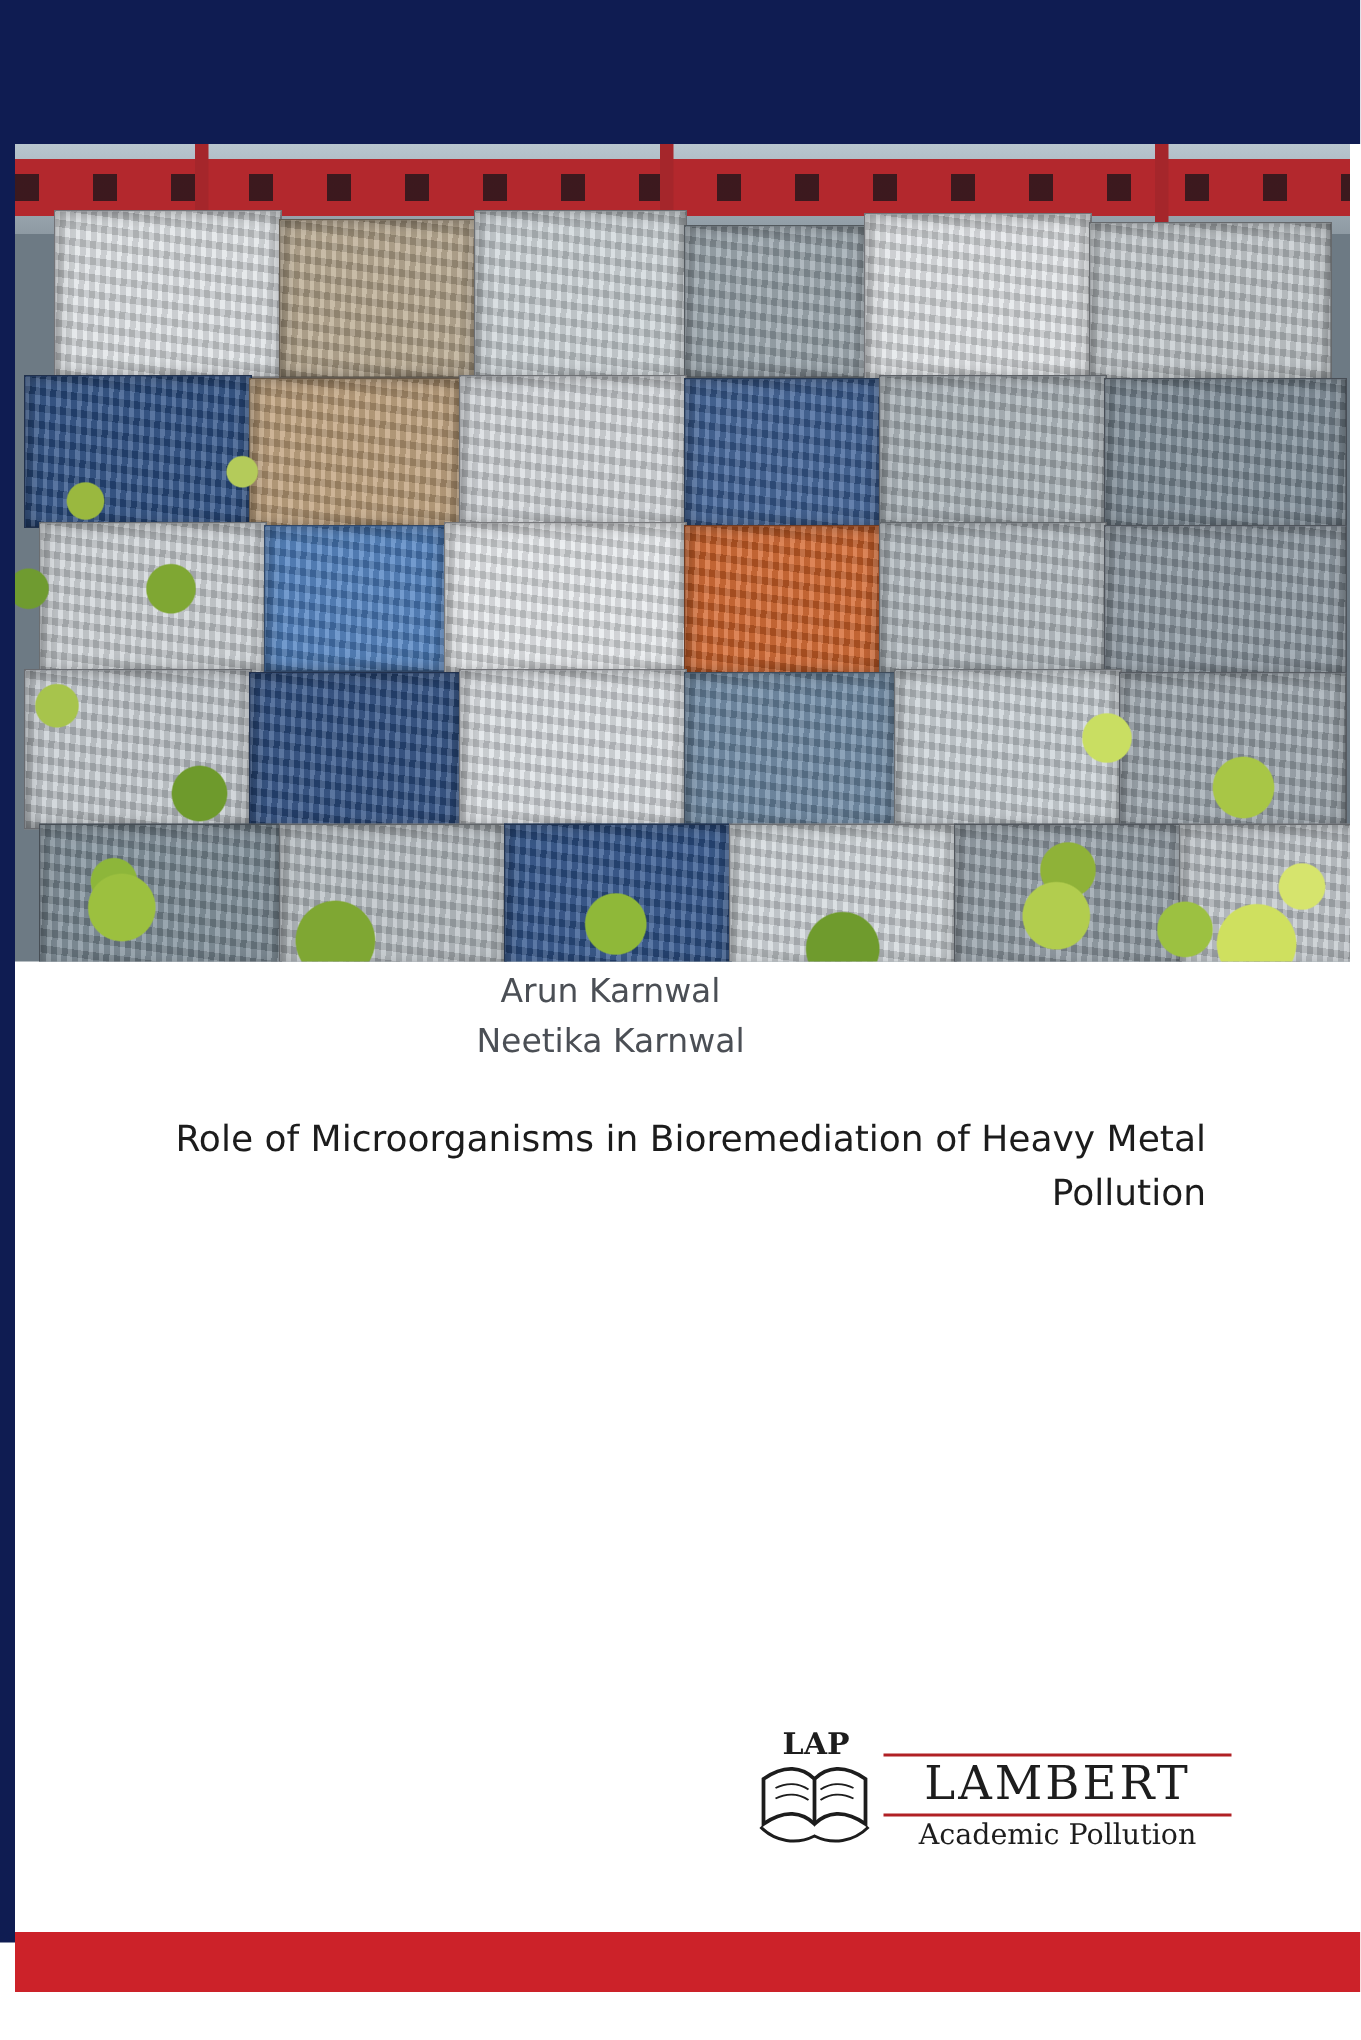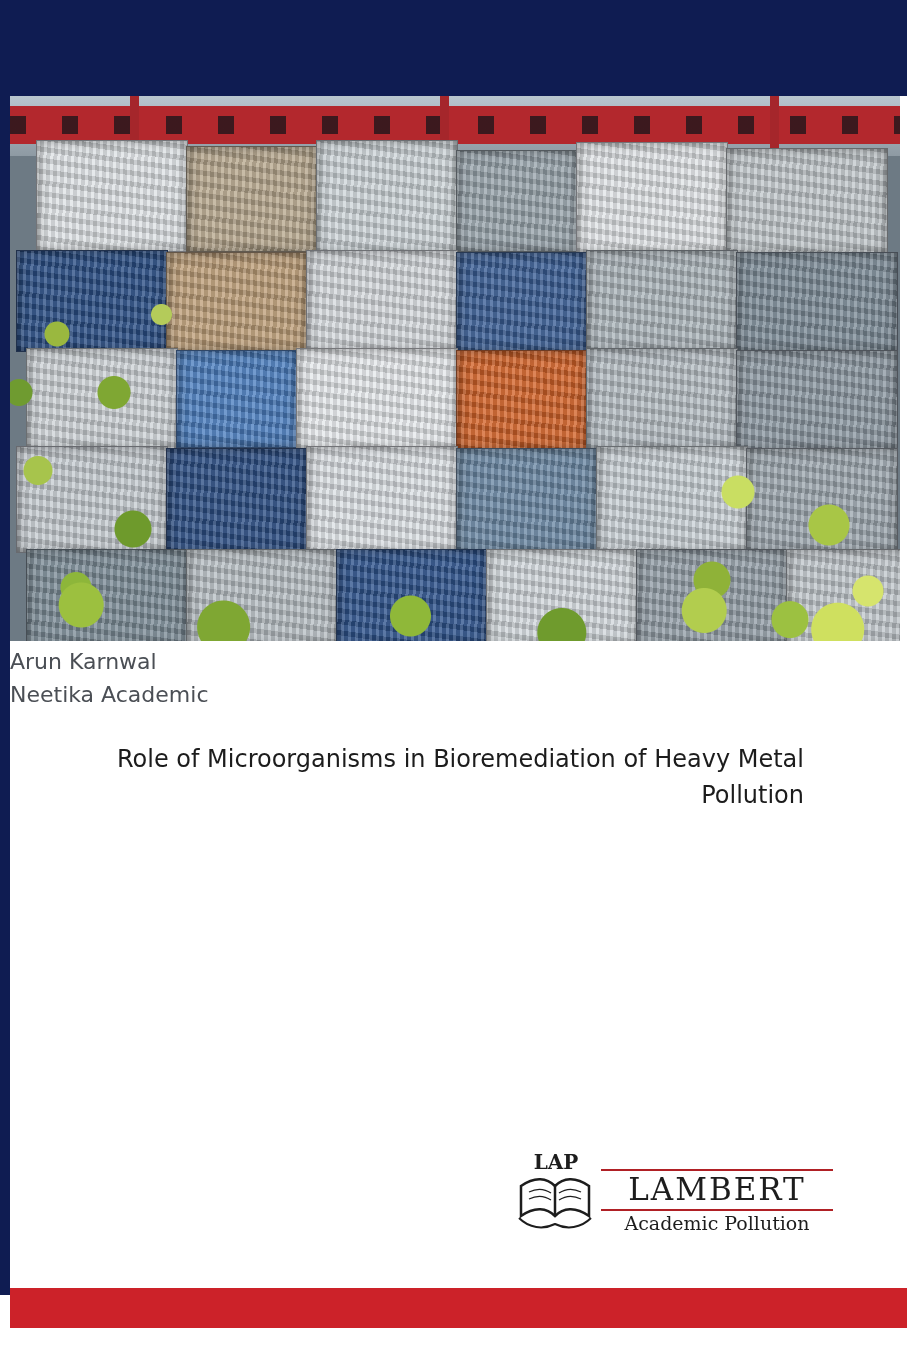--- a/index.html
+++ b/index.html
@@ -150,21 +150,21 @@
   }
 
   
   .text-area {
     position: absolute;
     left: 10px;
     top: 645px;
     width: 880px;
   }
   .authors {
-    text-align: left;
+    text-align: center;
     padding-right: 86px;
     color: #4b4f55;
     font-size: 22px;
     line-height: 33px;
   }
   .title {
     margin-top: 42px;
     text-align: right;
     padding-right: 86px;
     padding-left: 120px;
@@ -180,21 +180,21 @@
     padding-right: 86px;
     padding-left: 60px;
     color: #1c1c1c;
     font-size: 24px;
     line-height: 36px;
   }
 
   
   .logo {
     position: absolute;
-    right: 74px;
+    right: 86px;
     top: 1150px;
     width: 318px;
     height: 90px;
     text-decoration: underline;
   }
   .logo-book {
     position: absolute;
     left: 0; top: 10px;
     width: 80px; height: 72px;
   }
@@ -296,21 +296,21 @@
     </div>
 
     <div class="foliage-left"></div>
     <div class="foliage-right"></div>
     <div class="foliage-bottom"></div>
   </div>
 
   <div class="text-area">
     <div class="authors">
       <div>Arun Karnwal</div>
-      <div>Neetika Academic</div>
+      <div>Neetika Karnwal</div>
     </div>
     <div class="subtitle">Role of Microorganisms in Bioremediation of Heavy Metal Pollution</div>
   </div>
 
   <div class="logo">
     <svg class="logo-book" viewBox="0 0 80 72">
       <path d="M6 26 C20 16, 32 18, 40 26 C48 18, 60 16, 74 26 L74 56 C60 46, 48 48, 40 56 C32 48, 20 46, 6 56 Z" fill="#ffffff" stroke="#1d1d1d" stroke-width="2.5"></path>
       <path d="M40 26 L40 56" stroke="#1d1d1d" stroke-width="2.5" fill="none"></path>
       <path d="M14 32 C22 28, 30 29, 36 33" stroke="#1d1d1d" stroke-width="1.3" fill="none"></path>
       <path d="M14 39 C22 35, 30 36, 36 40" stroke="#1d1d1d" stroke-width="1.3" fill="none"></path>

